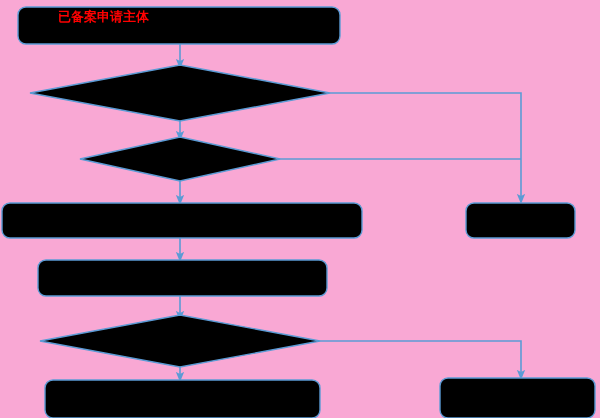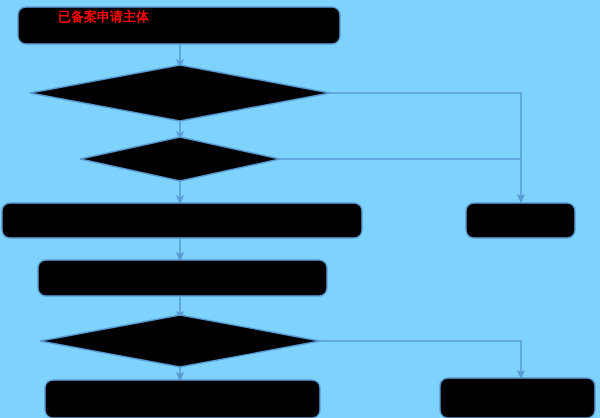--- a/index.html
+++ b/index.html
@@ -8,21 +8,21 @@
     padding: 0;
     background: #000000;
   }
   body {
     font-family: "Liberation Sans", sans-serif;
   }
   #flowchart-root {
     position: relative;
     width: 600px;
     height: 418px;
-    background: #7dd3fc;
+    background: #f9a8d4;
     overflow: hidden;
   }
   #flow-svg {
     position: absolute;
     top: 0;
     left: 0;
     width: 600px;
     height: 418px;
     display: block;
   }

